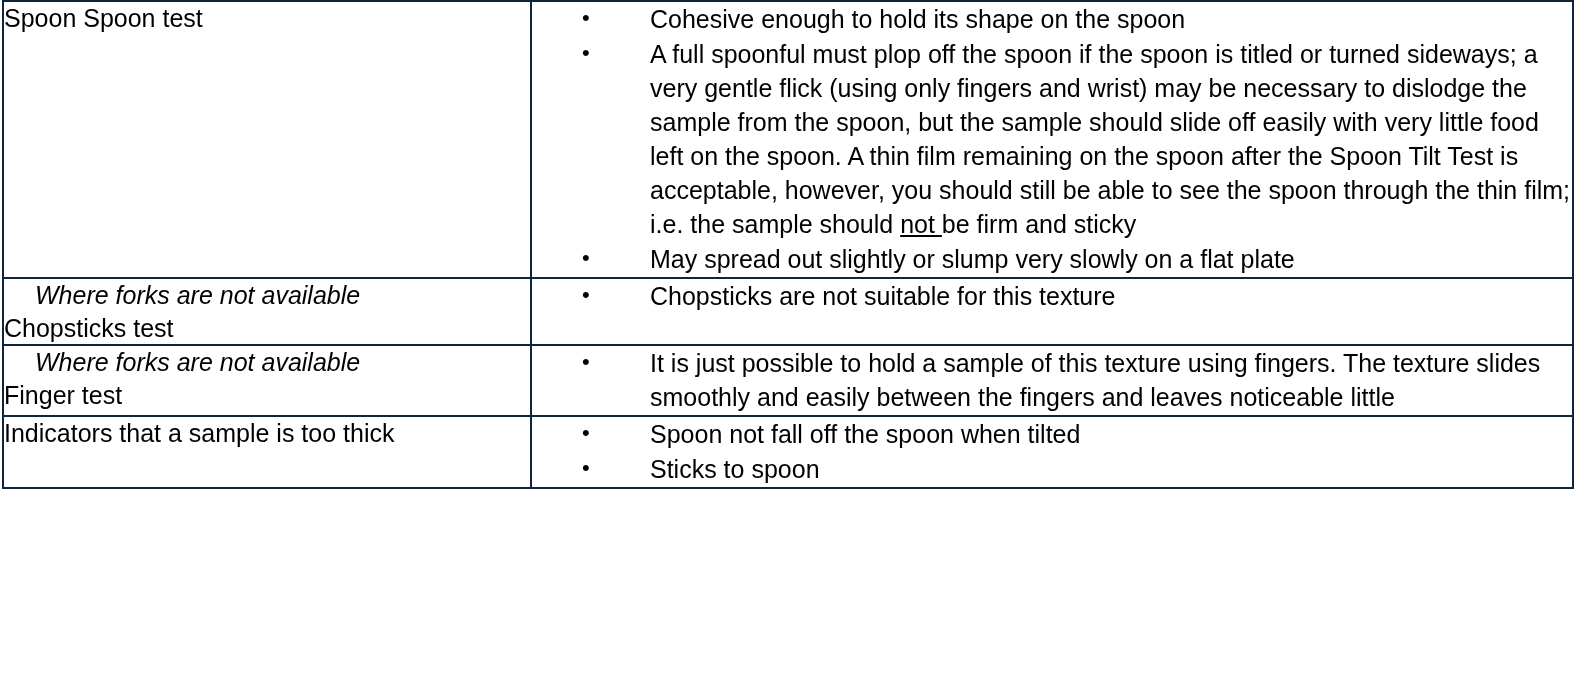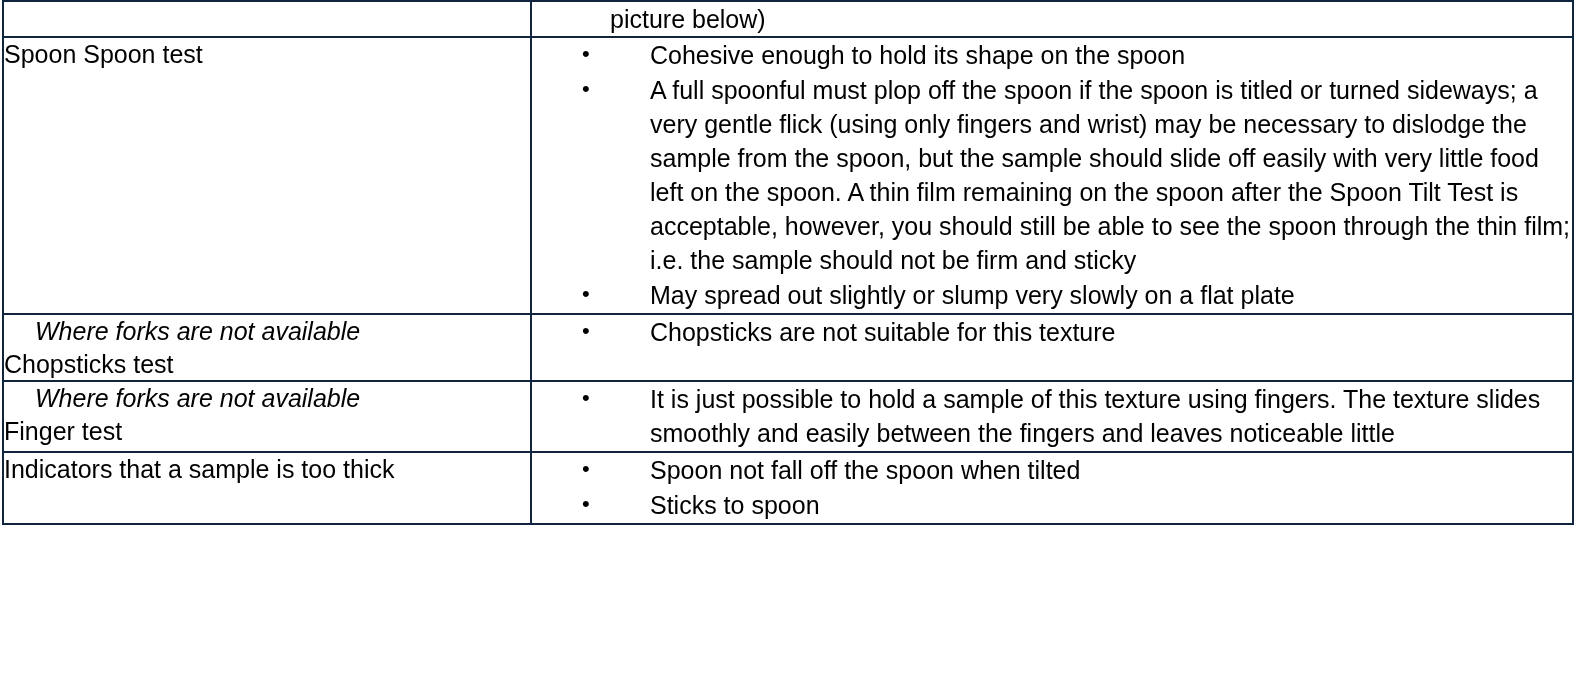--- a/index.html
+++ b/index.html
@@ -74,46 +74,39 @@
     font-size: 22px;
     line-height: 1.44;
   }
   .top-partial {
     font-size: 25px;
     line-height: 1.36;
     padding-left: 78px;
     font-family: "Liberation Sans", sans-serif;
   }
   .u-not {
+    text-decoration: underline;
   }
   .first-row td {
     border-top: none;
   }
   .last-row td {
     border-bottom: none;
     border-radius: 21px;
   }
   .cell-empty {
     min-height: 10px;
   }
 </style>
 </head>
 <body>
 
 <div class="page">
   <table class="doc-table">
     <tbody>
-      <tr class="first-row">
-        <td class="col-left">
-          <div class="cell-empty"></div>
-        </td>
-        <td class="col-right">
-          <div class="top-partial">picture below)</div>
-        </td>
-      </tr>
 
       <tr>
         <td class="col-left">
           <span class="label-plain">Spoon Spoon test</span>
         </td>
         <td class="col-right">
           <ul class="bullets">
             <li>Cohesive enough to hold its shape on the spoon</li>
             <li><span>A full spoonful must plop off the spoon if the spoon is titled or turned sideways; a very gentle flick (using only fingers and wrist) may be necessary to dislodge the sample from the spoon, but the sample should slide off easily with very little food left on the spoon. A thin film remaining on the spoon after the Spoon Tilt Test is acceptable, however, you should still be able to see the spoon through the thin film; i.e. the sample should </span><span class="u-not">not </span><span>be firm and sticky</span></li>
             <li>May spread out slightly or slump very slowly on a flat plate</li>

